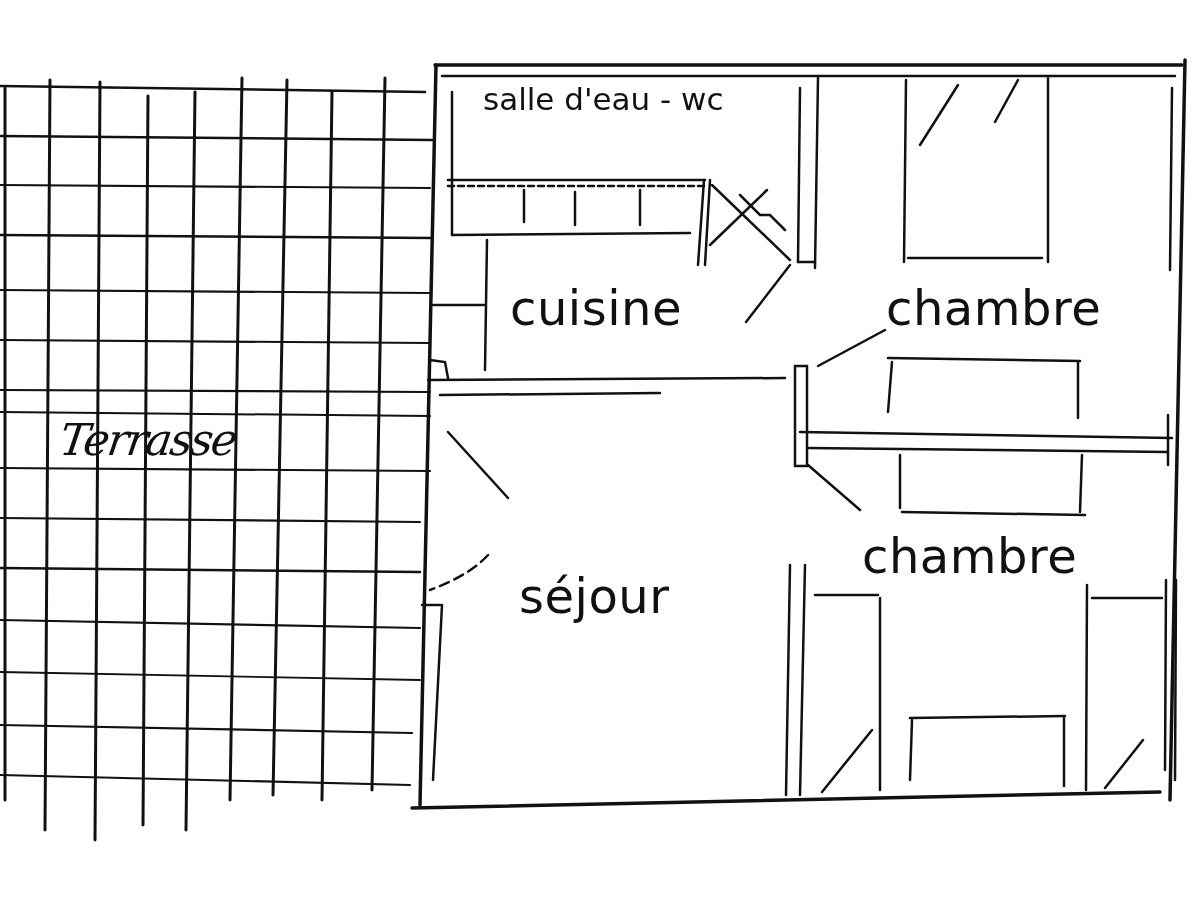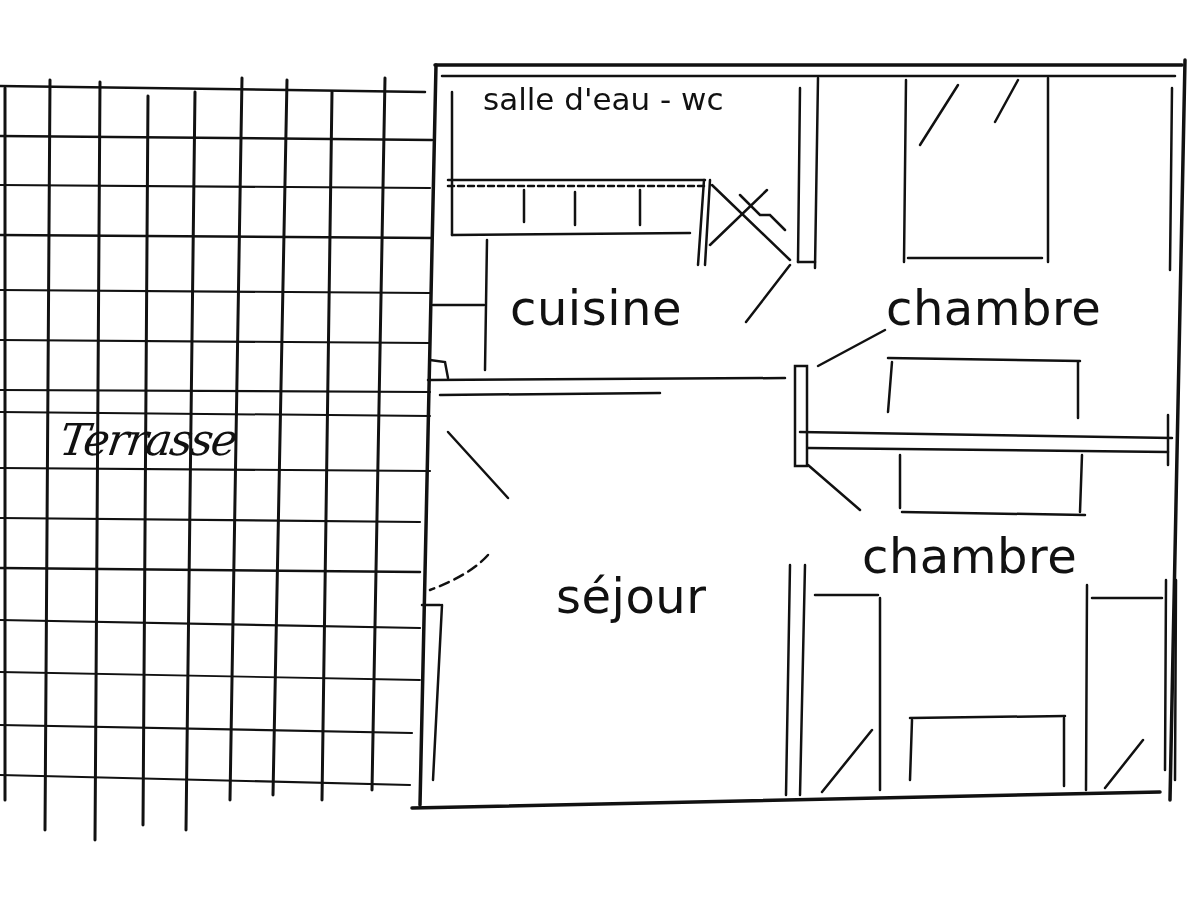--- a/index.html
+++ b/index.html
@@ -127,14 +127,14 @@
     <path d="M488 555 Q470 575 430 590" stroke-dasharray="10 6"></path>
     <line x1="422" y1="605" x2="440" y2="605"></line>
     <line x1="442" y1="605" x2="433" y2="780"></line>
   </g>
 </svg>
 
 <div class="room-label lbl-small" style="left:483px; top:84px;">salle d'eau - wc</div>
 <div class="room-label lbl-big" style="left:510px; top:284px;">cuisine</div>
 <div class="room-label lbl-big" style="left:886px; top:284px;">chambre</div>
 <div class="room-label lbl-big" style="left:862px; top:532px;">chambre</div>
-<div class="room-label lbl-big" style="left:556px; top:572px;">séjour</div>
+<div class="room-label lbl-big" style="left:519px; top:572px;">séjour</div>
 <div class="room-label lbl-hand" style="left:60px; top:418px;">Terrasse</div>
 
 </body></html>

